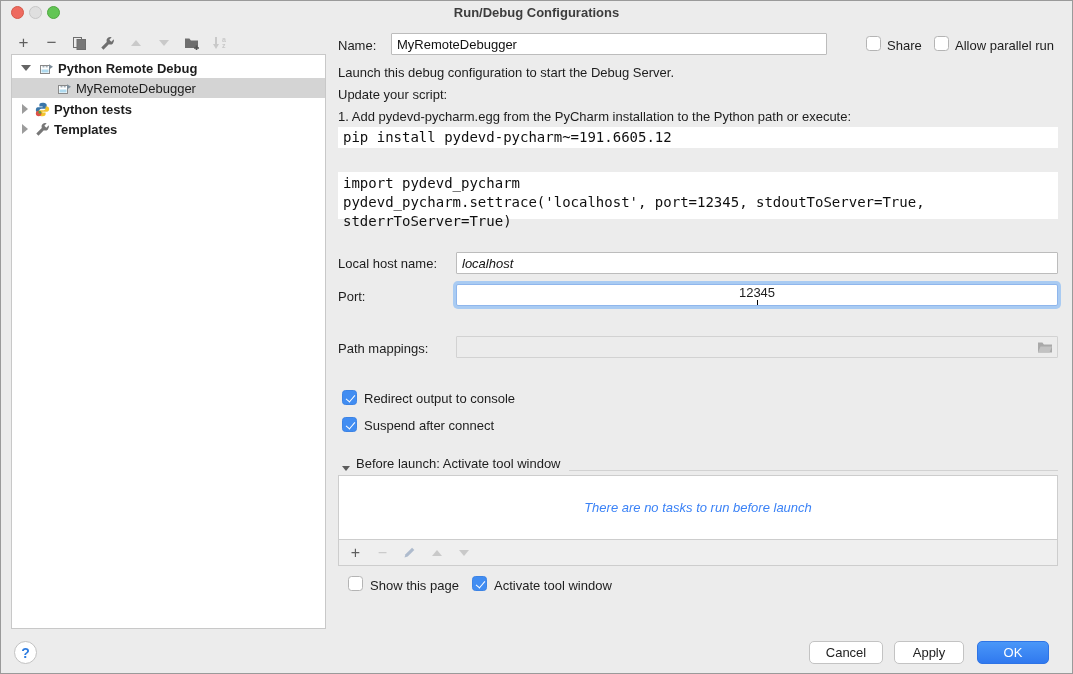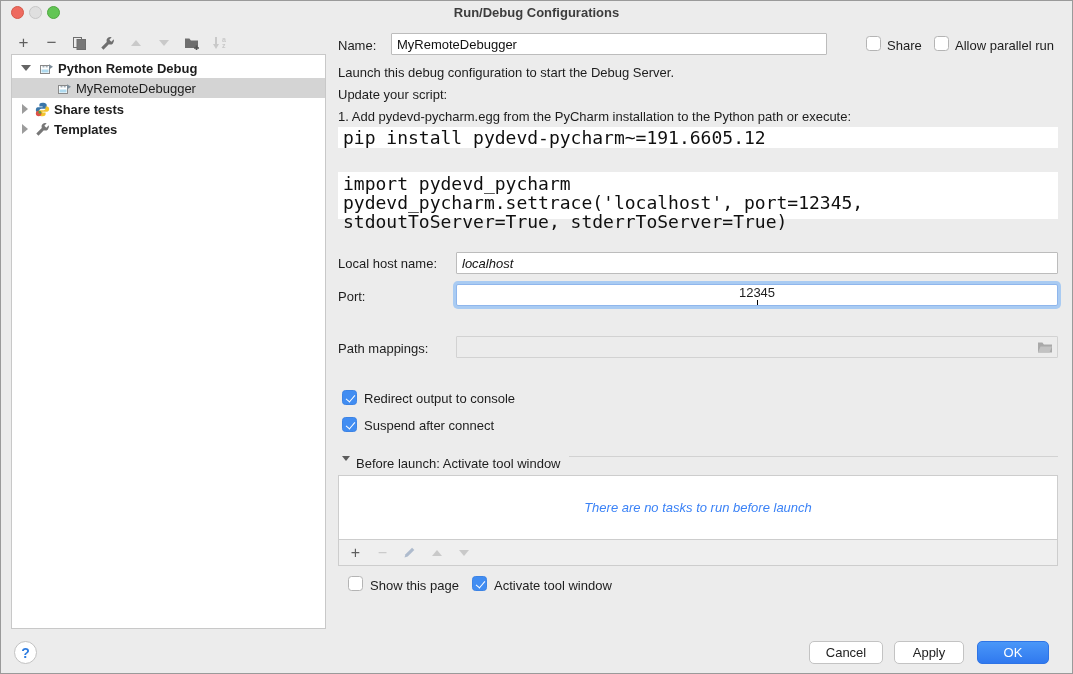--- a/index.html
+++ b/index.html
@@ -40,31 +40,31 @@
   .arrow-col { width:0;height:0;border-top:5px solid transparent;border-bottom:5px solid transparent;border-left:6px solid #9c9c9c; margin-left:10px; }
   .ticon { width:15px; height:15px; margin-left:8px; flex:0 0 auto; }
 
   
   .flabel { position:absolute; color:#1d1d1d; }
   .field { position:absolute; height:22px; border:1px solid #bcbcbc; background:#fff; font-family:"Liberation Sans",sans-serif; font-size:13px; padding:0 5px; color:#111; border-radius:1px; }
   .field-div { position:absolute; height:22px; border:1px solid #8fb6ec; background:#fff; border-radius:2px; box-shadow:0 0 0 3px #a9cbf2; display:flex; align-items:center; padding:0 5px; }
   .caret { display:inline-block; width:1px; height:14px; background:#000; margin-left:1px; }
   .field.disabled { background:#ececec; border-color:#d2d2d2; }
   .browse-folder { position:absolute; }
-  .codeblock { position:absolute; left:337px; width:720px; background:#fff; font-family:"DejaVu Sans Mono", monospace; font-size:18px; color:#0f0f0f; padding:2px 5px; }
+  .codeblock { position:absolute; left:337px; width:720px; background:#fff; font-family:"DejaVu Sans Mono", monospace; font-size:14px; color:#0f0f0f; padding:2px 5px; }
   .para { position:absolute; left:337px; color:#1d1d1d; }
 
   
   .cb { position:absolute; width:15px; height:15px; border-radius:3.5px; border:1px solid #b4b4b4; background:#fff; }
   .cb.checked { background:#418df2; border-color:#3c83e4; }
   .cb.checked::after { content:""; position:absolute; left:4.5px; top:1.5px; width:4px; height:8px; border:solid #fff; border-width:0 1.8px 1.8px 0; transform:rotate(40deg); }
   .cb-label { position:absolute; color:#1d1d1d; }
 
   
-  .bl-header { position:absolute; left:341px; top:455px; width:716px; display:flex; align-items:flex-start; }
+  .bl-header { position:absolute; left:341px; top:455px; width:716px; display:flex; align-items:flex-end; }
   .bl-arrow { width:0;height:0;border-left:4.5px solid transparent;border-right:4.5px solid transparent;border-top:5.5px solid #5c5c5c; margin-right:6px; }
   .bl-line { flex:1; height:1px; background:#d2d2d2; margin-left:8px; }
   .task-panel { position:absolute; left:337px; top:474px; width:720px; height:65px; background:#fff; border:1px solid #cdcdcd; display:flex; align-items:center; justify-content:center; }
   .task-empty { color:#3b82f6;font-style:italic; }
   .task-toolbar { position:absolute; left:337px; top:539px; width:720px; height:26px; background:#efefef; border:1px solid #cdcdcd; border-top:none; display:flex; align-items:center; gap:10px; padding-left:8px; }
   .task-toolbar .tbtn { font-size:16px; }
 
   
   .help-btn { position:absolute; left:13px; top:640px; width:23px; height:23px; border-radius:50%; background:#fff; border:1px solid #c2c2c2; color:#2f7de1; font-weight:700; font-size:14px; display:flex; align-items:center; justify-content:center; }
   .btn { position:absolute; top:640px; height:23px; border-radius:5px; background:#fff; border:1px solid #c3c3c3; font-family:"Liberation Sans",sans-serif; font-size:13px; color:#222; display:flex; align-items:center; justify-content:center; }
@@ -147,21 +147,21 @@
       <span class="lbl">MyRemoteDebugger</span>
     </div>
     <div class="tree-row" style="top:44px;">
       <div class="arrow-col"></div>
       <svg class="ticon" style="margin-left:7px;" viewBox="0 0 14 14">
         <path d="M7 .8c-2.4 0-2.9 1-2.9 2v1.5h3v.7H2.6C1.4 5 .8 6.2.8 7.4S1.4 9.8 2.9 9.8h1.2V8.2c0-1 .8-1.8 1.8-1.8h3.3c.9 0 1.7-.8 1.7-1.7V2.8c0-1-1.5-2-2.9-2z" fill="#3a76a9"></path>
         <path d="M7 13.2c2.4 0 2.9-1 2.9-2V9.7h-3V9h4.5c1.2 0 1.8-1.2 1.8-2.4S12.6 4.2 11.1 4.2H9.9v1.6c0 1-.8 1.8-1.8 1.8H4.8c-.9 0-1.7.8-1.7 1.7v1.9c0 1 1.5 2 2.9 2z" fill="#f3c52e"></path>
         <circle cx="3.4" cy="10.8" r="2.6" fill="#dd5247"></circle>
         <path d="M3.4 10.8V8.2a2.6 2.6 0 0 1 2.6 2.6z" fill="#53a93f"></path>
       </svg>
-      <span class="lbl">Share tests</span>
+      <span class="lbl">Python tests</span>
     </div>
     <div class="tree-row" style="top:64px;">
       <div class="arrow-col"></div>
       <svg class="ticon" style="margin-left:7px;" viewBox="0 0 14 14">
         <path d="M12.8 3.1 10.6 5.3 8.7 3.4 10.9 1.2a3.5 3.5 0 0 0-4.6 4.5L1.2 10.8l2 2 5.1-5.1a3.5 3.5 0 0 0 4.5-4.6z" fill="#777"></path>
       </svg>
       <span class="lbl">Templates</span>
     </div>
   </div>
 

